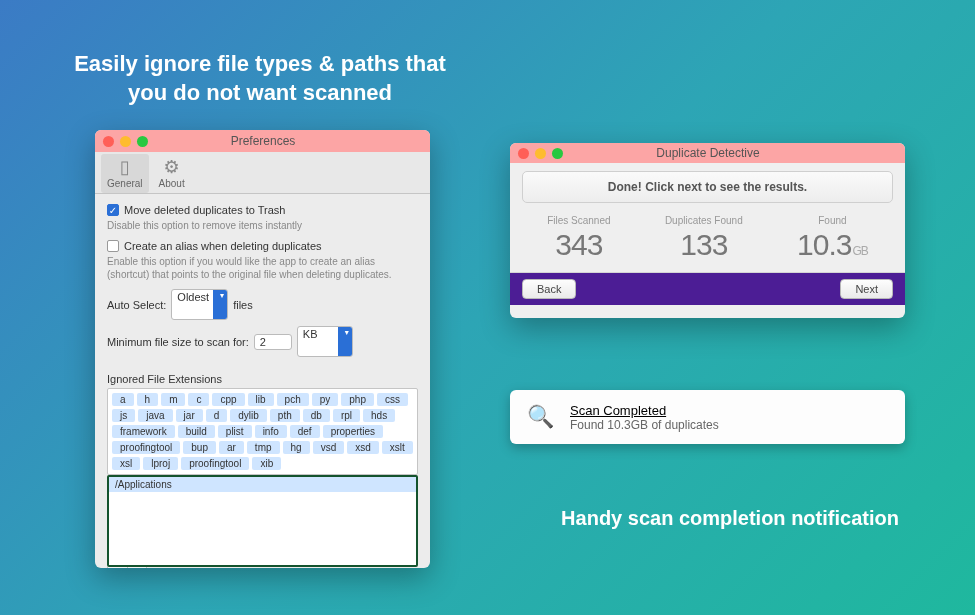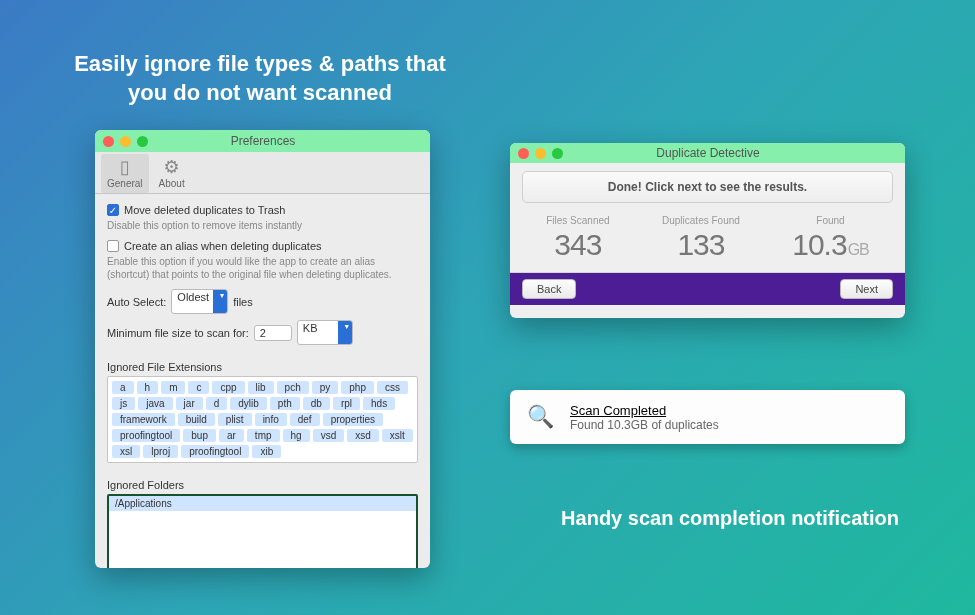--- a/index.html
+++ b/index.html
@@ -8,62 +8,62 @@
   background: linear-gradient(135deg, #3b7bc5 0%, #2da5b5 50%, #1fb89e 100%);
   font-family: -apple-system, "Helvetica Neue", Arial, sans-serif;
   position: relative; overflow: hidden;
 }
 .heading { position: absolute; color: #fff; font-weight: 600; text-align: center; }
 .heading.top { top: 50px; left: 70px; width: 380px; font-size: 22px; line-height: 1.3; }
 .heading.bottom { top: 505px; left: 555px; width: 350px; font-size: 20px; line-height: 1.3; }
 
 
 .window { position: absolute; background: #ececec; border-radius: 6px; box-shadow: 0 10px 30px rgba(0,0,0,.3); overflow: hidden; }
-.titlebar { height: 22px; background: #86efac; display: flex; align-items: center; padding: 0 8px; gap: 6px; }
+.titlebar { height: 22px; background: #fca5a5; display: flex; align-items: center; padding: 0 8px; gap: 6px; }
 .titlebar.short { height: 20px; }
 .traffic { display: flex; gap: 6px; }
 .traffic span { width: 11px; height: 11px; border-radius: 50%; display: block; }
 .tr-close { background: #ff5f57; }
 .tr-min { background: #febc2e; }
 .tr-max { background: #28c840; }
 .wtitle { flex: 1; text-align: center; font-size: 12px; color: #555; margin-left: -50px; }
 
 
 .prefs { top: 130px; left: 95px; width: 335px; height: 438px; }
 .toolbar { display: flex; gap: 4px; padding: 2px 6px 0; background: #e8e8e8; border-bottom: 1px solid #c5c5c5; }
 .tbitem { display: flex; flex-direction: column; align-items: center; font-size: 10px; color: #666; padding: 2px 6px 4px; border-radius: 3px; cursor: pointer; }
 .tbitem.active { background: #d8d8d8; }
 .tbicon { width: 24px; height: 22px; display: flex; align-items: center; justify-content: center; font-size: 18px; color: #888; }
 .prefs-body { padding: 10px 12px; font-size: 11px; color: #333; }
 .row { display: flex; align-items: center; gap: 5px; margin-bottom: 3px; }
 .chk { width: 12px; height: 12px; border: 1px solid #999; border-radius: 2px; background: #fff; display: inline-flex; align-items: center; justify-content: center; font-size: 10px; color: #2a6fd6; }
 .chk.checked { background: #2a6fd6; color: #fff; border-color: #2a6fd6; }
 .hint { font-size: 10px; color: #888; margin: 0 0 8px 0; line-height: 1.3; }
-.select { border: 1px solid #bbb; border-radius: 3px; background: #fff; padding: 1px 18px 10px 5px; font-size: 11px; position: relative; min-width: 56px; }
+.select { border: 1px solid #bbb; border-radius: 3px; background: #fff; padding: 1px 18px 16px 5px; font-size: 11px; position: relative; min-width: 56px; }
 .select::after { content: ""; position: absolute; right: 0; top: 0; bottom: 0; width: 14px; background: #2a6fd6; border-radius: 0 2px 2px 0; }
 .select::before { content: "▾"; position: absolute; right: 3px; top: 1px; color: #fff; font-size: 8px; z-index: 1; }
 .txtin { border: 1px solid #bbb; border-radius: 3px; background: #fff; padding: 1px 5px; font-size: 11px; width: 38px; }
 .section-label { font-size: 11px; color: #333; margin: 16px 0 3px; }
 .ext-box { border: 1px solid #c5c5c5; background: #fff; padding: 4px; border-radius: 2px; }
 .ext-grid { display: flex; flex-wrap: wrap; gap: 3px; }
 .tag { background: #cfe5ff; border-radius: 2px; padding: 1px 8px; font-size: 10px; color: #333; cursor: pointer; }
 .folder-list { border: 2px solid #14532d; background: #fff; height: 92px; border-radius: 2px; overflow: hidden; }
 .folder-row { padding: 2px 6px; font-size: 10px; background: #cfe5ff; }
 .addremove { display: flex; border: 1px solid #c5c5c5; border-top: none; width: 40px; }
 .addremove span { flex: 1; text-align: center; font-size: 13px; color: #666; background: #f5f5f5; cursor: pointer; border-right: 1px solid #c5c5c5; }
 .addremove span:last-child { border-right: none; }
 
 
 .results { top: 143px; left: 510px; width: 395px; height: 175px; background: #efefef; }
 .banner { margin: 8px 12px; background: linear-gradient(#fafafa,#ededed); border: 1px solid #cfcfcf; border-radius: 5px; padding: 8px; text-align: center; font-size: 12px; font-weight: 600; color: #555; }
 .stats { display: flex; justify-content: space-around; padding: 4px 10px 10px; }
 .stat { text-align: center; }
 .stat-label { font-size: 10px; color: #999; margin-bottom: 2px; }
 .stat-value { font-size: 30px; font-weight: 300; color: #777; letter-spacing: -1px; }
-.stat-unit { font-size: 16px; color: #aaa; margin-left: 1px; }
+.stat-unit { font-size: 12px; color: #aaa; margin-left: 1px; }
 .btnbar { display: flex; justify-content: space-between; padding: 6px 12px; border-top: 1px solid #d5d5d5; background: #4c1d95; }
 .macbtn { background: linear-gradient(#fdfdfd,#eaeaea); border: 1px solid #b8b8b8; border-radius: 4px; padding: 3px 14px; font-size: 11px; color: #444; cursor: pointer; }
 
 
 .notif { position: absolute; top: 390px; left: 510px; width: 395px; background: #fdfdfd; border-radius: 6px; box-shadow: 0 4px 12px rgba(0,0,0,.25); display: flex; align-items: center; padding: 10px 14px; gap: 12px; }
 .notif-icon { width: 34px; height: 34px; border-radius: 6px; display: flex; align-items: center; justify-content: center; font-size: 22px; }
 .notif-text { font-size: 13px; color: #000000; text-decoration: underline; }
 .notif-sub { font-size: 12px; color: #666; }
 </style>
 </head>
@@ -150,21 +150,20 @@
           <span class="tag">vsd</span>
           <span class="tag">xsd</span>
           <span class="tag">xslt</span>
           <span class="tag">xsl</span>
           <span class="tag">lproj</span>
           <span class="tag">proofingtool</span>
           <span class="tag">xib</span>
         </div>
     </div>
 
-    <div class="section-label">Ignored Folders</div>
     <div class="folder-list" id="folder-list">
         <div class="folder-row">/Applications</div>
       </div>
     <div class="addremove">
       <span>+</span>
       <span>−</span>
     </div>
   </div>
 </div>
 

